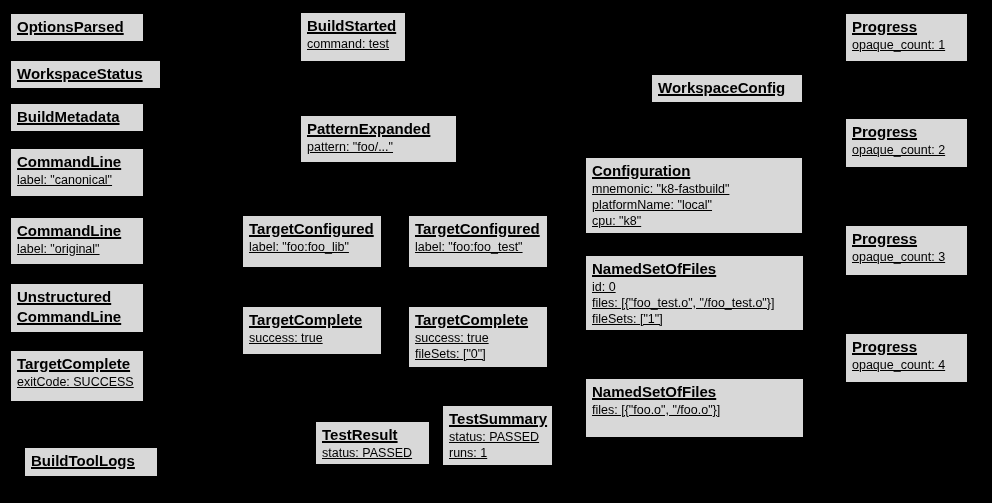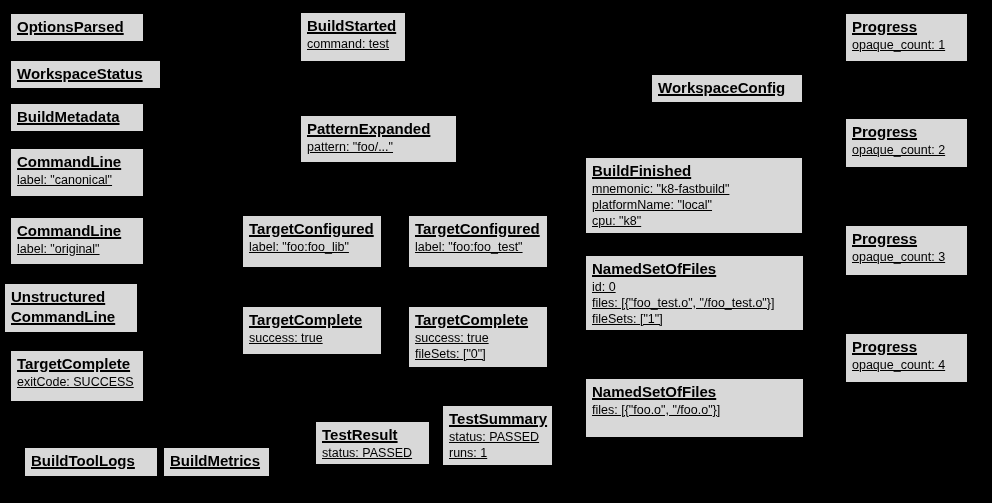--- a/index.html
+++ b/index.html
@@ -54,36 +54,33 @@
   <div class="node" style="left:10px;top:148px;width:134px;height:49px">
     <div class="title">CommandLine</div>
     <div class="line">label: "canonical"</div>
   </div>
 
   <div class="node" style="left:10px;top:217px;width:134px;height:48px">
     <div class="title">CommandLine</div>
     <div class="line">label: "original"</div>
   </div>
 
-  <div class="node" style="left:4px;top:283px;width:134px;height:50px">
+  <div class="node" style="left:10px;top:283px;width:134px;height:50px">
     <div class="title">Unstructured CommandLine</div>
   </div>
 
   <div class="node" style="left:10px;top:350px;width:134px;height:52px">
     <div class="title">TargetComplete</div>
     <div class="line">exitCode: SUCCESS</div>
   </div>
 
   <div class="node" style="left:24px;top:447px;width:134px;height:30px">
     <div class="title">BuildToolLogs</div>
   </div>
 
-  <div class="node" style="left:163px;top:447px;width:107px;height:30px">
-    <div class="title">BuildMetrics</div>
-  </div>
 
   <div class="node" style="left:300px;top:12px;width:106px;height:50px">
     <div class="title">BuildStarted</div>
     <div class="line">command: test</div>
   </div>
 
   <div class="node" style="left:300px;top:115px;width:157px;height:48px">
     <div class="title">PatternExpanded</div>
     <div class="line">pattern: "foo/..."</div>
   </div>
@@ -118,21 +115,21 @@
     <div class="title">TestSummary</div>
     <div class="line">status: PASSED</div>
     <div class="line">runs: 1</div>
   </div>
 
   <div class="node" style="left:651px;top:74px;width:152px;height:29px">
     <div class="title">WorkspaceConfig</div>
   </div>
 
   <div class="node" style="left:585px;top:157px;width:218px;height:77px">
-    <div class="title">BuildFinished</div>
+    <div class="title">Configuration</div>
     <div class="line">mnemonic: "k8-fastbuild"</div>
     <div class="line">platformName: "local"</div>
     <div class="line">cpu: "k8"</div>
   </div>
 
   <div class="node" style="left:585px;top:255px;width:219px;height:76px">
     <div class="title">NamedSetOfFiles</div>
     <div class="line">id: 0</div>
     <div class="line">files: [{"foo_test.o", "/foo_test.o"}]</div>
     <div class="line">fileSets: ["1"]</div>

